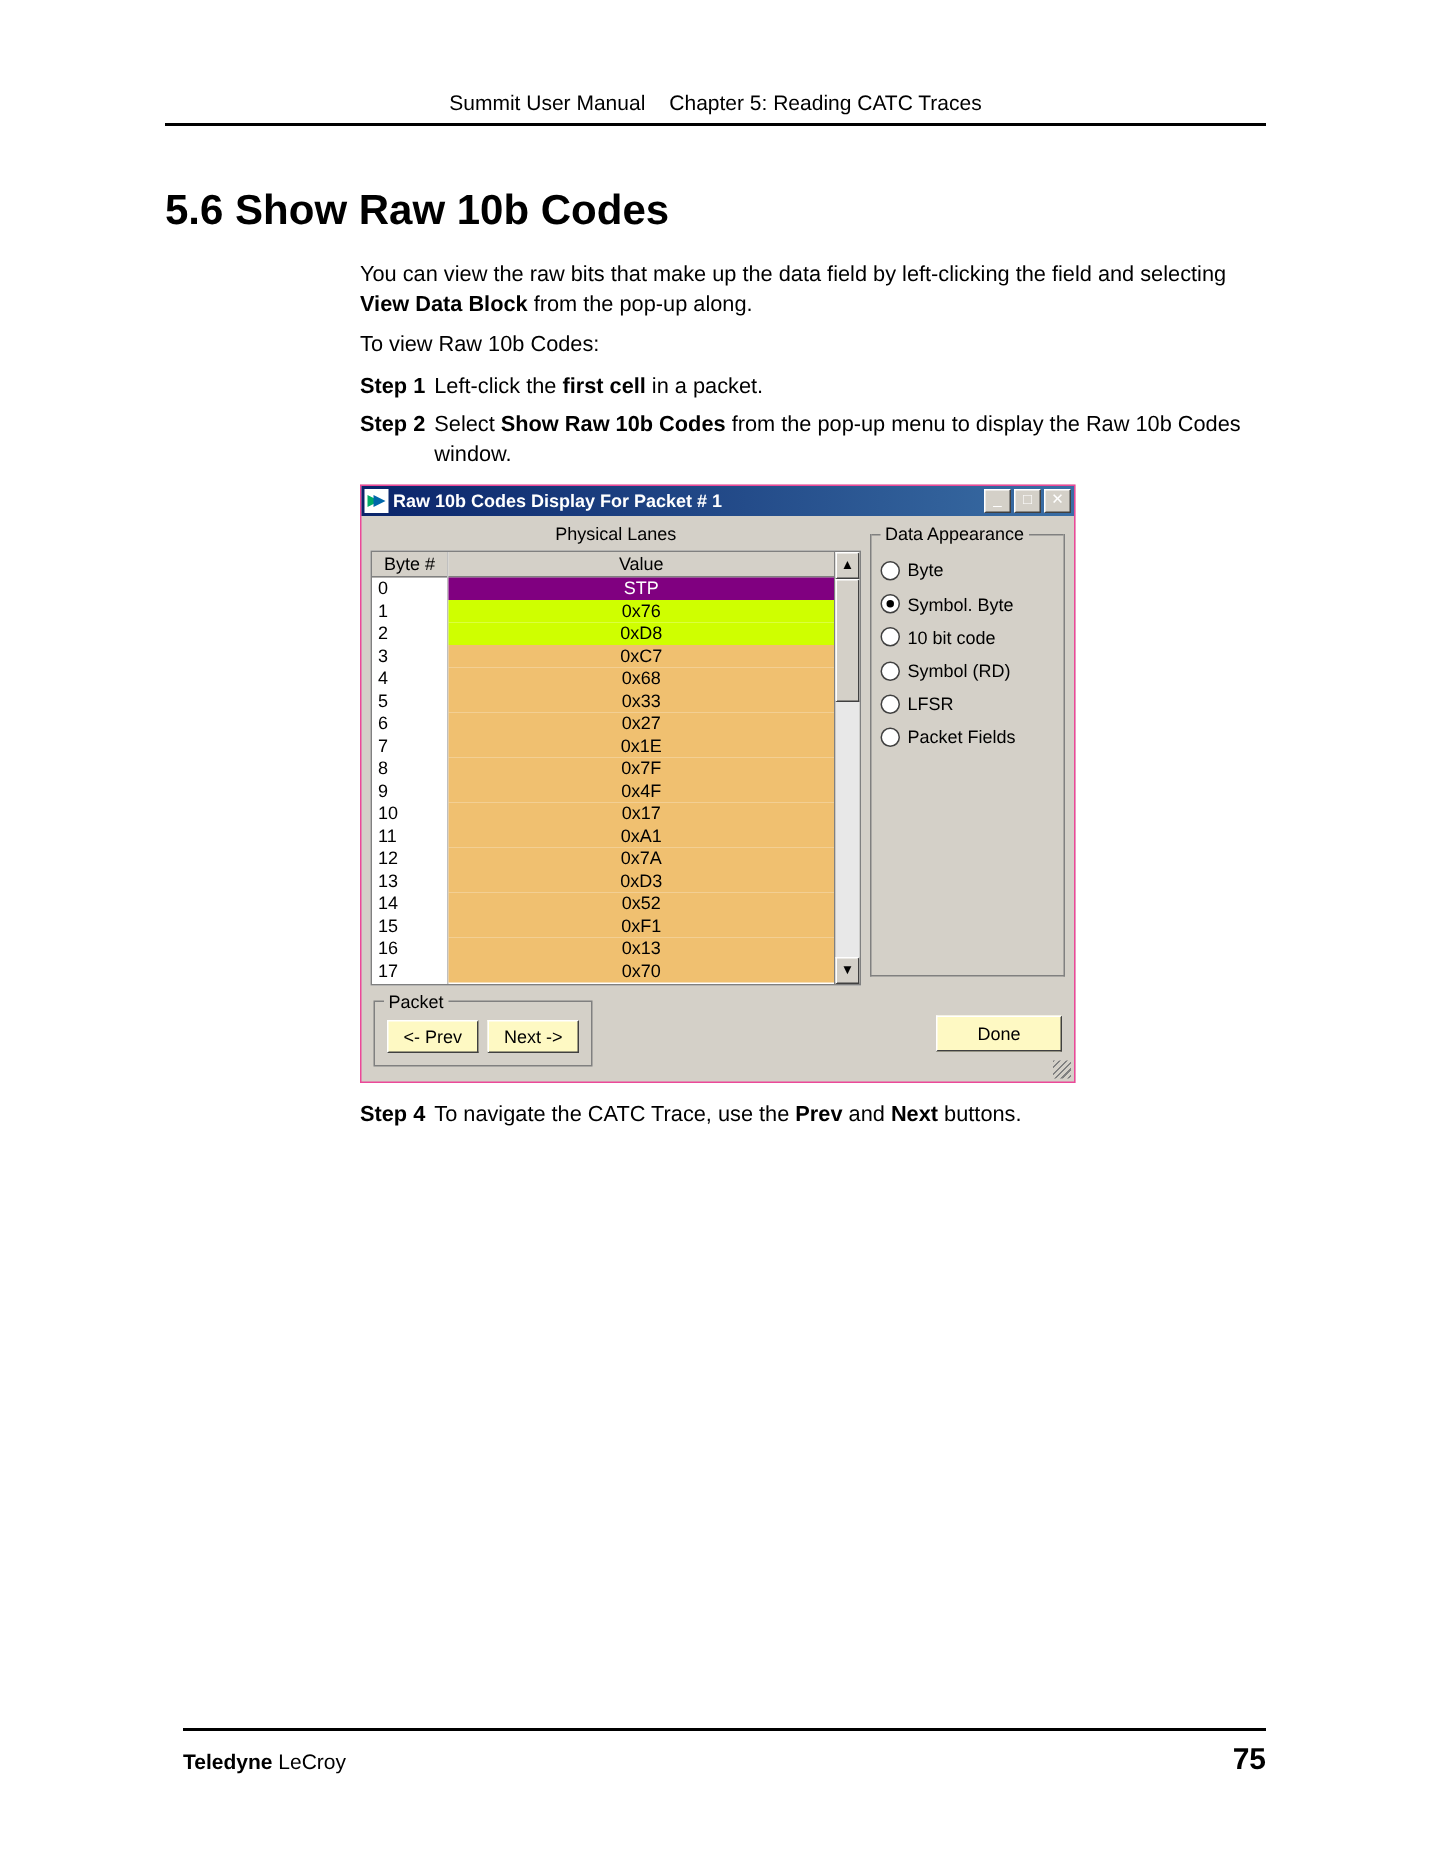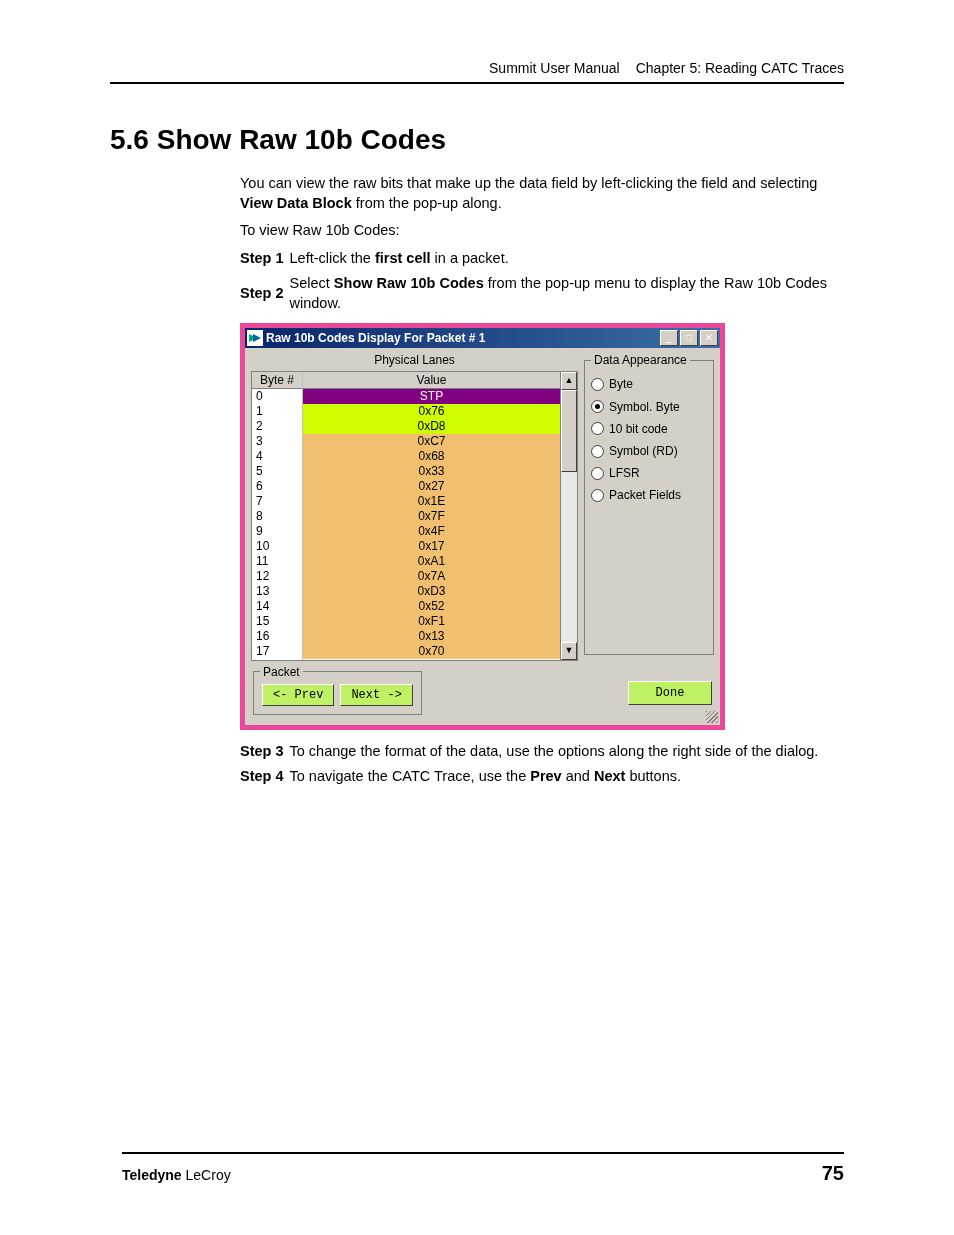--- a/index.html
+++ b/index.html
@@ -1,27 +1,27 @@
 <!DOCTYPE html>
 <html><head>
 <meta charset="utf-8">
 <style>
   html,body{margin:0;padding:0;background:#fff;font-family:Arial,Helvetica,sans-serif;color:#000;}
   .page{width:954px;height:1235px;margin:0 auto;position:relative;box-sizing:border-box;padding:60px 110px 50px 110px;}
-  .hdr{display:flex;justify-content:flex-end;font-size:14px;margin-bottom:6px;gap:16px;}
+  .hdr{display:flex;justify-content:center;font-size:14px;margin-bottom:6px;gap:16px;}
   hr.hdr-rule{border:none;border-top:2px solid #000;margin:0 0 40px 0;}
   h1{font-size:28px;font-weight:bold;margin:0 0 18px 0;font-family:Arial,Helvetica,sans-serif;}
   .body-indent{margin-left:130px;font-size:14.5px;line-height:1.35;}
   .body-indent p{margin:0 0 8px 0;}
-  .step{display:flex;margin:6px 0;align-items:center;}
+  .step{display:flex;margin:6px 0;}
   .step-label{font-weight:bold;white-space:nowrap;margin-right:6px;}
   .step-text{flex:1;}
   b{font-weight:bold;}
   
-  .dialog{width:475px;margin:10px 0 12px 0;border:5px solid #ec4899;background:#d4d0c8;font-family:Tahoma,Arial,sans-serif;font-size:12px;}
+  .dialog{width:475px;margin:10px 0 12px 0;border:1px solid #ec4899;background:#d4d0c8;font-family:Tahoma,Arial,sans-serif;font-size:12px;}
   .titlebar{background:linear-gradient(to right,#0a246a,#3a6ea5);color:#fff;display:flex;align-items:center;height:20px;padding:0 2px;}
   .titlebar .icon-app{width:16px;height:16px;background:#fff;margin-right:3px;display:flex;align-items:center;justify-content:center;}
   .titlebar .icon-app svg{width:14px;height:14px;}
   .titlebar .title-text{font-weight:bold;font-size:12px;flex:1;}
   .winbtns{display:flex;gap:2px;}
   .winbtn{width:16px;height:14px;background:#d4d0c8;border:1px solid #fff;border-right-color:#404040;border-bottom-color:#404040;display:flex;align-items:center;justify-content:center;font-size:10px;line-height:1;font-family:Arial;}
   .dlg-body{display:flex;padding:2px 6px 6px 6px;gap:6px;}
   .left-col{flex:1;}
   .lanes-label{text-align:center;margin:2px 0;}
   .grid-wrap{display:flex;border:1px solid #808080;background:#fff;height:288px;overflow:hidden;position:relative;}
@@ -40,21 +40,21 @@
   .right-col{width:130px;}
   .groupbox{border:1px solid #808080;border-top:none;position:relative;margin-top:10px;padding:10px 6px 6px 6px;}
   .groupbox::before{content:"";position:absolute;top:0;left:0;right:0;border-top:1px solid #808080;}
   .gb-title{position:absolute;top:-8px;left:6px;background:#d4d0c8;padding:0 3px;font-size:12px;}
   .radio-row{display:flex;align-items:center;gap:5px;margin:6px 0;font-size:12px;}
   .radio{width:11px;height:11px;border:1px solid #404040;border-radius:50%;background:#fff;display:flex;align-items:center;justify-content:center;}
   .radio.sel::after{content:"";width:5px;height:5px;background:#000;border-radius:50%;}
   .dlg-bottom{display:flex;align-items:flex-start;gap:10px;padding:4px 8px 10px 8px;}
   .bgroup{border:1px solid #808080;position:relative;padding:12px 8px 8px 8px;display:flex;gap:6px;}
   .bgroup .gb-title{top:-8px;}
-  .btn{background:#bef264;border:1px solid #fff;border-right-color:#404040;border-bottom-color:#404040;padding:2px 10px;font-size:12px;font-family:Liberation Mono, monospace;min-width:38px;text-align:center;}
+  .btn{background:#fef9c3;border:1px solid #fff;border-right-color:#404040;border-bottom-color:#404040;padding:2px 10px;font-size:12px;font-family:Liberation Sans, sans-serif;min-width:38px;text-align:center;}
   .btn.disabled{color:#808080;}
   .done-btn{margin-left:auto;align-self:center;padding:3px 22px;}
   .resize-grip{position:absolute;right:2px;bottom:2px;width:12px;height:12px;background:repeating-linear-gradient(135deg,#808080 0 1px,transparent 1px 3px);}
   .dialog{position:relative;}
   
   .page-footer{position:absolute;left:122px;right:110px;bottom:50px;}
   hr.ftr-rule{border:none;border-top:2px solid #000;margin:0 0 8px 0;}
   .ftr-row{display:flex;justify-content:space-between;align-items:baseline;font-size:14px;}
   .ftr-row .pnum{font-size:20px;font-weight:bold;}
   .flight{font-weight:normal;}
@@ -204,24 +204,20 @@
         <div class="bgroup">
           <span class="gb-title">Packet</span>
           <div class="btn">&lt;- Prev</div>
           <div class="btn">Next -&gt;</div>
         </div>
         <div class="btn done-btn">Done</div>
       </div>
       <div class="resize-grip"></div>
     </div>
 
-    <div class="step">
-      <span class="step-label">Step 3</span>
-      <span class="step-text">To change the format of the data, use the options along the right side of the dialog.</span>
-    </div>
 
     <div class="step">
       <span class="step-label">Step 4</span>
       <span class="step-text">
         <span>To navigate the CATC Trace, use the </span><b>Prev</b><span> and </span><b>Next</b><span> buttons.</span>
       </span>
     </div>
   </div>
 
   <div class="page-footer">

